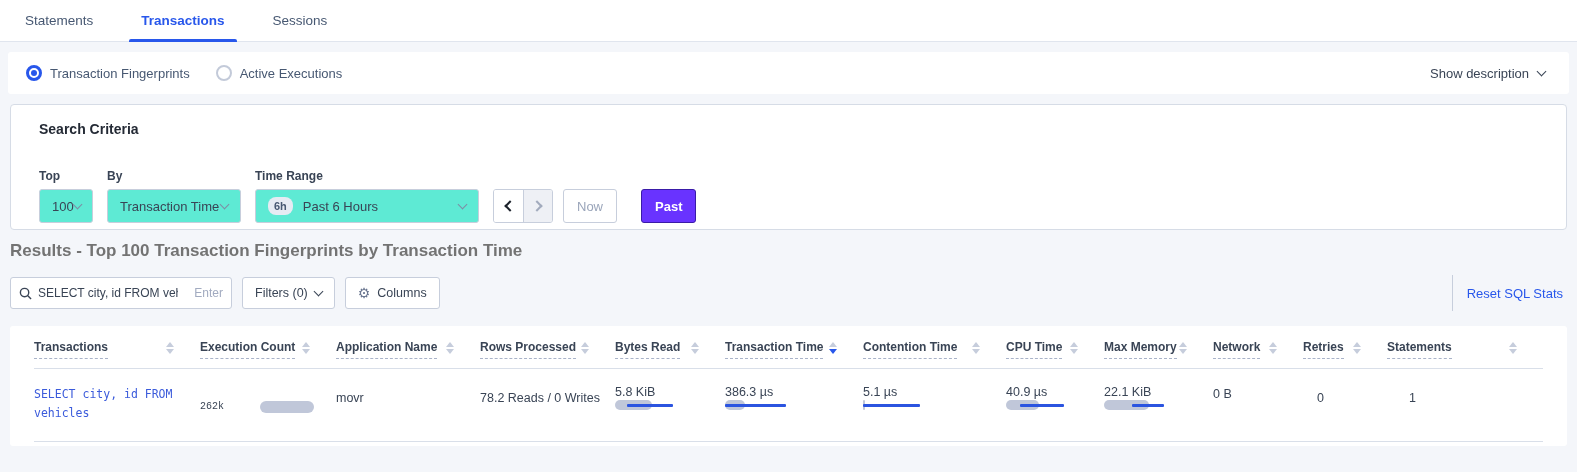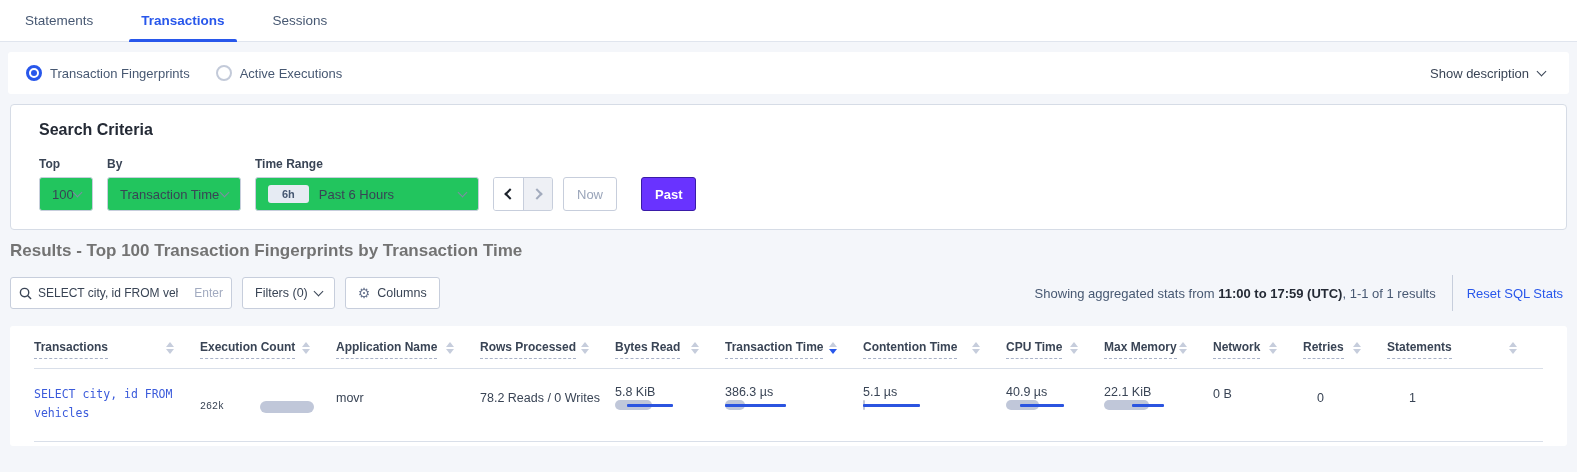--- a/index.html
+++ b/index.html
@@ -46,36 +46,36 @@
   .chev {
     width:7px; height:7px; border-right:1.8px solid #7e8ca4; border-bottom:1.8px solid #7e8ca4;
     transform:rotate(45deg); display:inline-block; margin:-3px 0 0 9px; flex:0 0 auto;
   }
   .show-desc .chev { border-color:#394455; }
   
   .criteria {
     margin:10px 10px 0 10px; background:#fff; border:1px solid #d6dce6;
     border-radius:4px; padding:16px 28px 24px 28px; height:126px;
   }
-  .criteria-title { font-size:16px; font-weight:bold; color:#242a35; margin-bottom:18px; }
+  .criteria-title { font-size:14px; font-weight:bold; color:#242a35; margin-bottom:32px; }
   .criteria-row { display:flex; align-items:flex-end; }
   .field { margin-right:14px; }
   .field-label { font-size:12px; font-weight:bold; color:#394455; margin-bottom:6px; }
   .select {
-    height:34px; border:1px solid #c7cedc; border-radius:3px; background:#22c55e;
+    height:34px; border:1px solid #c7cedc; border-radius:3px; background:#5eead4;
     display:flex; align-items:center; padding:0 12px; cursor:pointer; color:#394455;
     font-size:13px;
   }
   .select .chev { margin-left:auto; }
   .sel-top { width:54px; }
   .sel-by { width:134px; }
   .sel-range { width:224px; }
   .range-badge {
     background:#e6ebf3; color:#475872; font-size:11px; font-weight:bold;
-    border-radius:3px; padding:3px 14px; margin-right:10px;
+    border-radius:8px; padding:3px 6px; margin-right:10px;
   }
   .arrow-group {
     display:flex; border:1px solid #c7cedc; border-radius:3px; overflow:hidden;
     height:34px; margin-right:10px;
   }
   .arrow-btn { width:29px; display:flex; align-items:center; justify-content:center; cursor:pointer; background:#fff; }
   .arrow-btn + .arrow-btn { border-left:1px solid #c7cedc; }
   .arrow-btn.disabled { background:#eef0f5; cursor:default; }
   .arrow-glyph { width:8px; height:8px; border-left:2px solid #1b212b; border-bottom:2px solid #1b212b; transform:rotate(45deg); margin-left:3px; }
   .arrow-glyph.right { transform:rotate(225deg); border-color:#a2abbd; margin:0 3px 0 0; }
@@ -219,23 +219,20 @@
   </div>
   <div class="tb-btn">
     <span>Filters (0)</span>
     <span class="chev" style="margin-left:7px;border-color:#394455;"></span>
   </div>
   <div class="tb-btn">
     <span class="gear">⚙</span>
     <span>Columns</span>
   </div>
   <div class="toolbar-spacer"></div>
-  <div class="stats-text">
-    <span>Showing aggregated stats from </span><b>11:00 to 17:59 (UTC)</b><span>, 1-1 of 1 results</span>
-  </div>
   <div class="vdivider"></div>
   <a class="reset-link">Reset SQL Stats</a>
 </div>
 
 <section class="table-panel">
   <div class="tgrid">
     <div class="trow thead">
       <div class="th">
         <span class="th-label">Transactions</span>
         <span class="sort">

